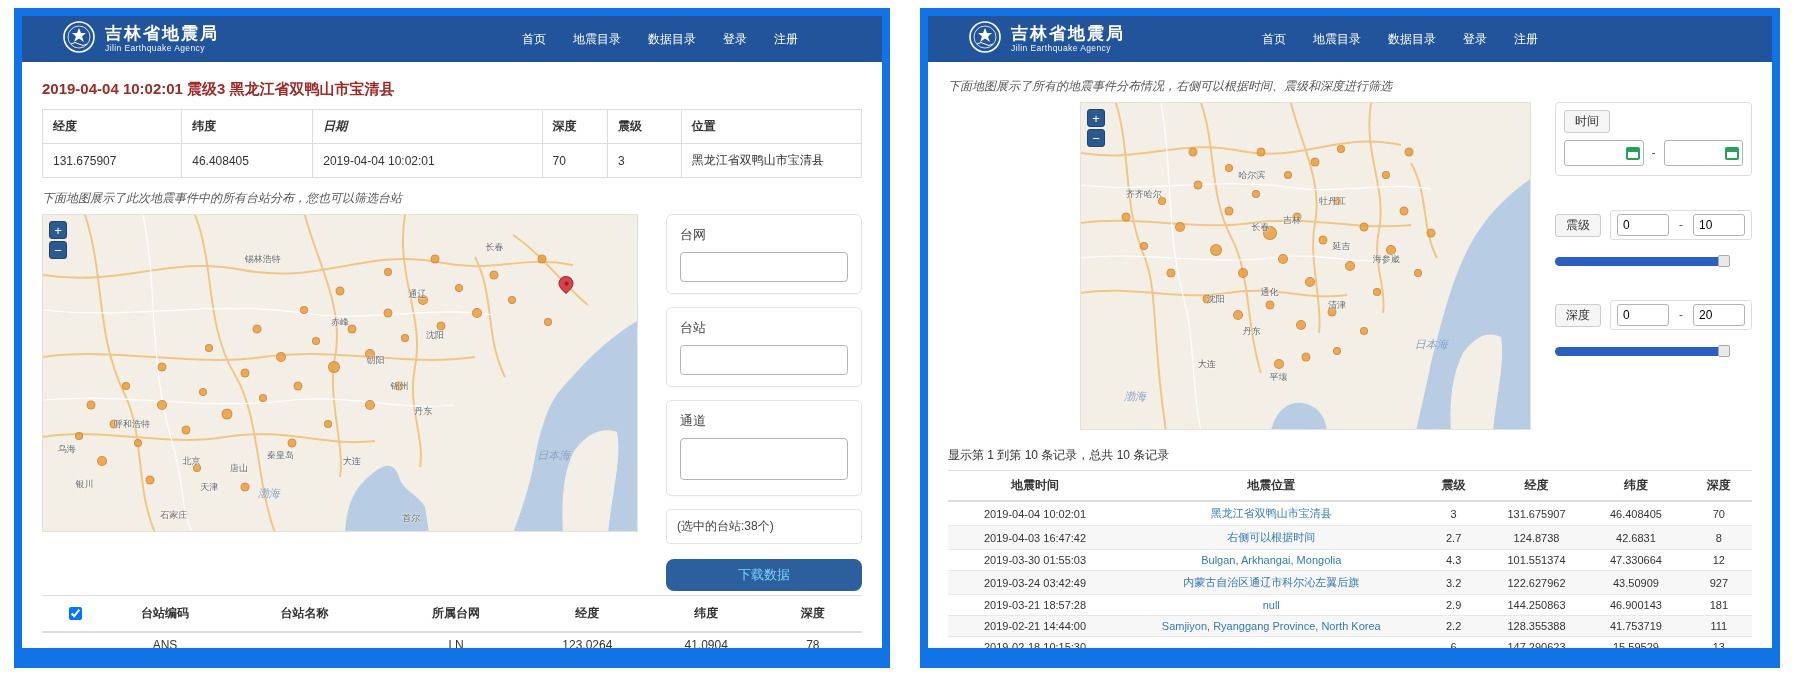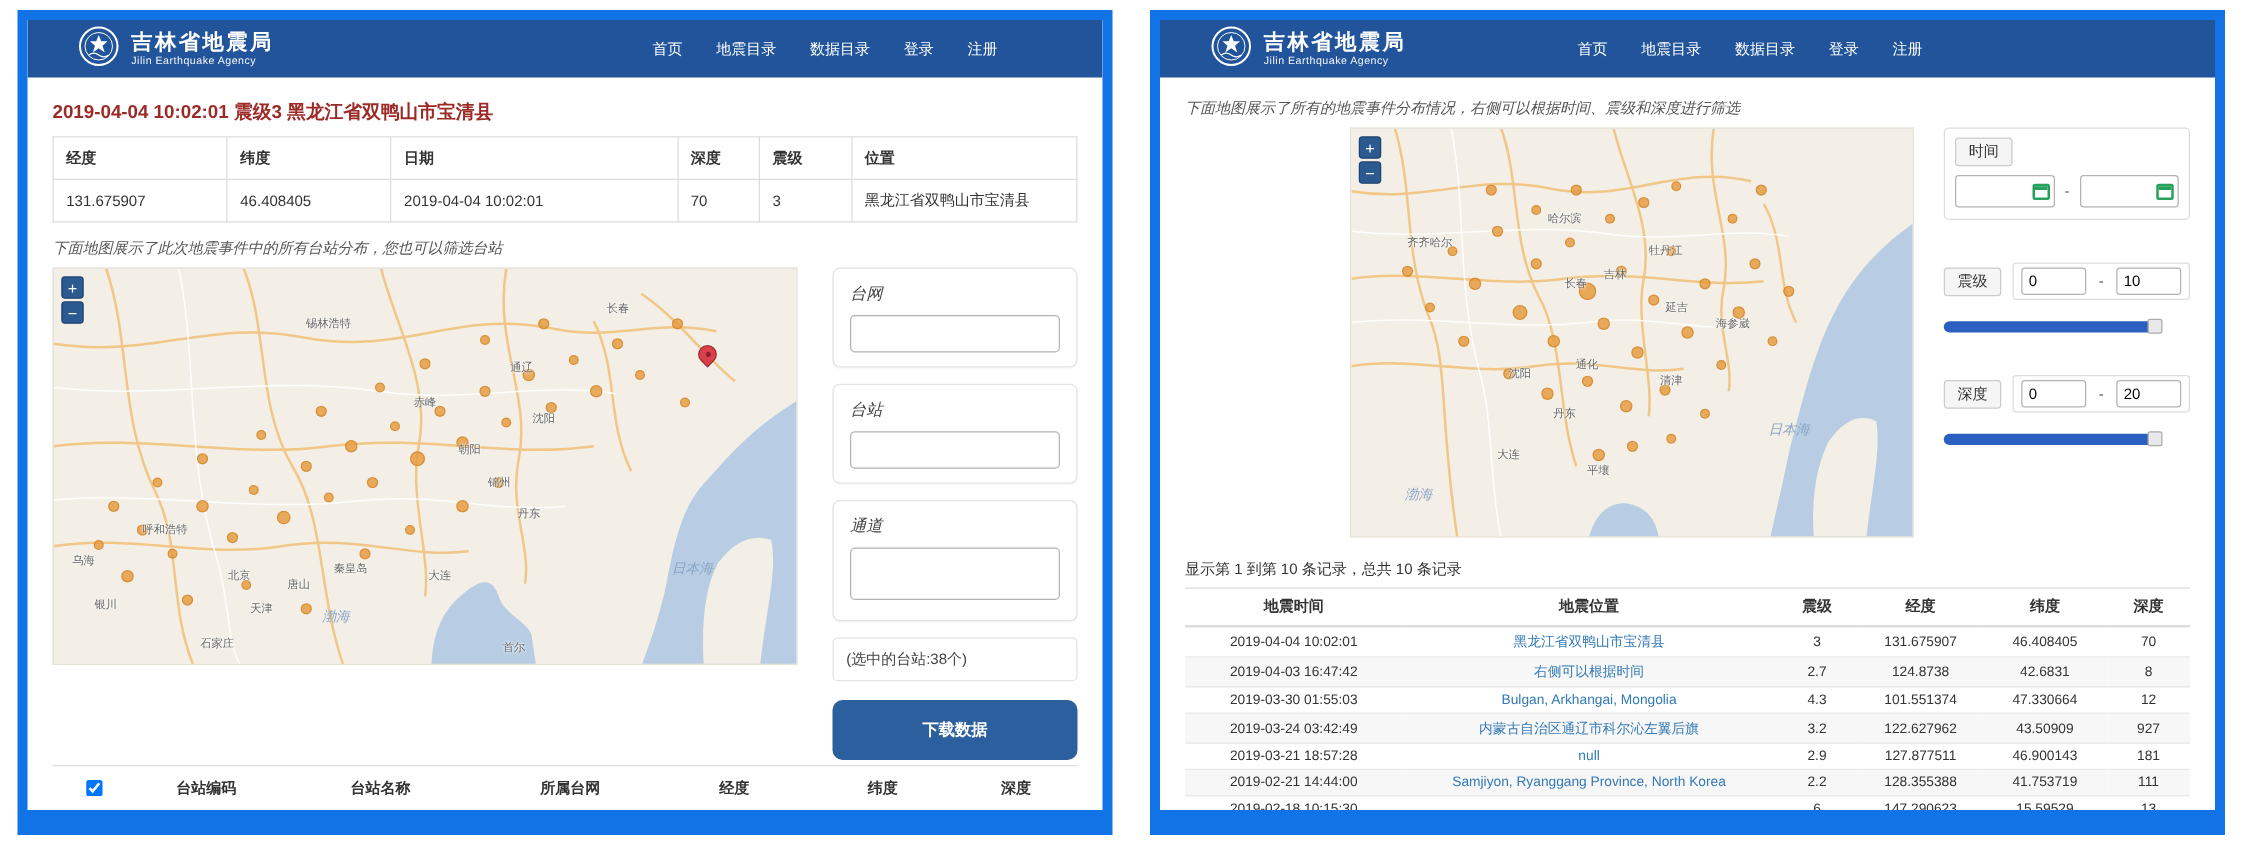--- a/index.html
+++ b/index.html
@@ -45,25 +45,25 @@
       transform:translate(-50%,-50%);z-index:3;}
   .maplabel{position:absolute;font-size:9px;color:#666;transform:translate(-50%,-50%);white-space:nowrap;
       z-index:4;text-shadow:0 0 2px #fff,0 0 2px #fff;}
   .sealabel{position:absolute;font-size:11px;color:#89a4c6;font-style:italic;transform:translate(-50%,-50%);z-index:2;}
   .pin{position:absolute;width:15px;height:15px;background:var(--pin);border:1px solid #a32b33;
       border-radius:50% 50% 50% 0;transform:translate(-50%,-100%) rotate(-45deg);z-index:5;}
   .pin::after{content:"";position:absolute;left:4.5px;top:4.5px;width:4px;height:4px;border-radius:50%;background:#8c1f27;}
 
   .form-col{width:200px;margin-left:28px;}
   .form-card{border:1px solid #e3e3e3;border-radius:6px;background:#fff;padding:11px 13px;margin-bottom:13px;box-shadow:0 1px 1px rgba(0,0,0,.03);}
-  .form-card label{font-size:13px;color:#444;display:block;font-style:italic;}
+  .form-card label{font-size:13px;color:#444;display:block;}
   .form-card input,.form-card textarea{margin-top:8px;width:100%;height:30px;border:1px solid #b3b3b3;border-radius:4px;padding:0 6px;font-size:12px;resize:none;}
   .form-card textarea{height:42px;padding-top:4px;}
   .sel-note{border:1px solid #e3e3e3;border-radius:4px;padding:8px 10px;font-size:12px;color:#444;margin-bottom:15px;}
-  .dl-btn{width:100%;height:48px;background:var(--btn);color:#ffffff;border:none;border-radius:8px;font-size:13px;cursor:pointer;font-weight:bold;}
+  .dl-btn{width:100%;height:32px;background:var(--btn);color:#7dd3fc;border:none;border-radius:8px;font-size:13px;cursor:pointer;}
 
   .station-table{font-size:12px;text-align:center;margin-top:4px;}
   .station-table th{border-top:1px solid #ddd;border-bottom:2px solid #ddd;padding:8px 6px;}
   .station-table td{border-bottom:1px solid #e8e8e8;padding:5px 6px;}
   a.cell-link{color:var(--link);text-decoration:none;cursor:pointer;}
 
   
   .map-row-right{display:flex;align-items:flex-start;margin-top:6px;}
   .map-spacer{width:132px;flex:none;}
   .filter-col{width:200px;margin-left:24px;font-size:12px;}
@@ -116,21 +116,21 @@
   </header>
 
   <div class="content">
     <h2 class="event-heading">2019-04-04 10:02:01  震级3  黑龙江省双鸭山市宝清县</h2>
 
     <table class="event-table">
       <thead>
           <tr>
             <th style="width: 17%;">经度</th>
             <th style="width: 16%;">纬度</th>
-            <th style="width: 28%;">日期</th>
+            <th style="width: 28%; font-style: italic;">日期</th>
             <th style="width: 8%;">深度</th>
             <th style="width: 9%;">震级</th>
             <th style="width: 22%;">位置</th>
           </tr>
         </thead>
       <tbody>
           <tr>
             <td>131.675907</td>
             <td>46.408405</td>
             <td>2019-04-04 10:02:01</td>
@@ -482,21 +482,21 @@
             <td><a class="cell-link">内蒙古自治区通辽市科尔沁左翼后旗</a></td>
             <td>3.2</td>
             <td>122.627962</td>
             <td>43.50909</td>
             <td>927</td>
           </tr>
           <tr>
             <td>2019-03-21 18:57:28</td>
             <td><a class="cell-link">null</a></td>
             <td>2.9</td>
-            <td>127.877511</td>
+            <td>144.250863</td>
             <td>46.900143</td>
             <td>181</td>
           </tr>
           <tr class="even">
             <td>2019-02-21 14:44:00</td>
             <td><a class="cell-link">Samjiyon, Ryanggang Province, North Korea</a></td>
             <td>2.2</td>
             <td>128.355388</td>
             <td>41.753719</td>
             <td>111</td>

